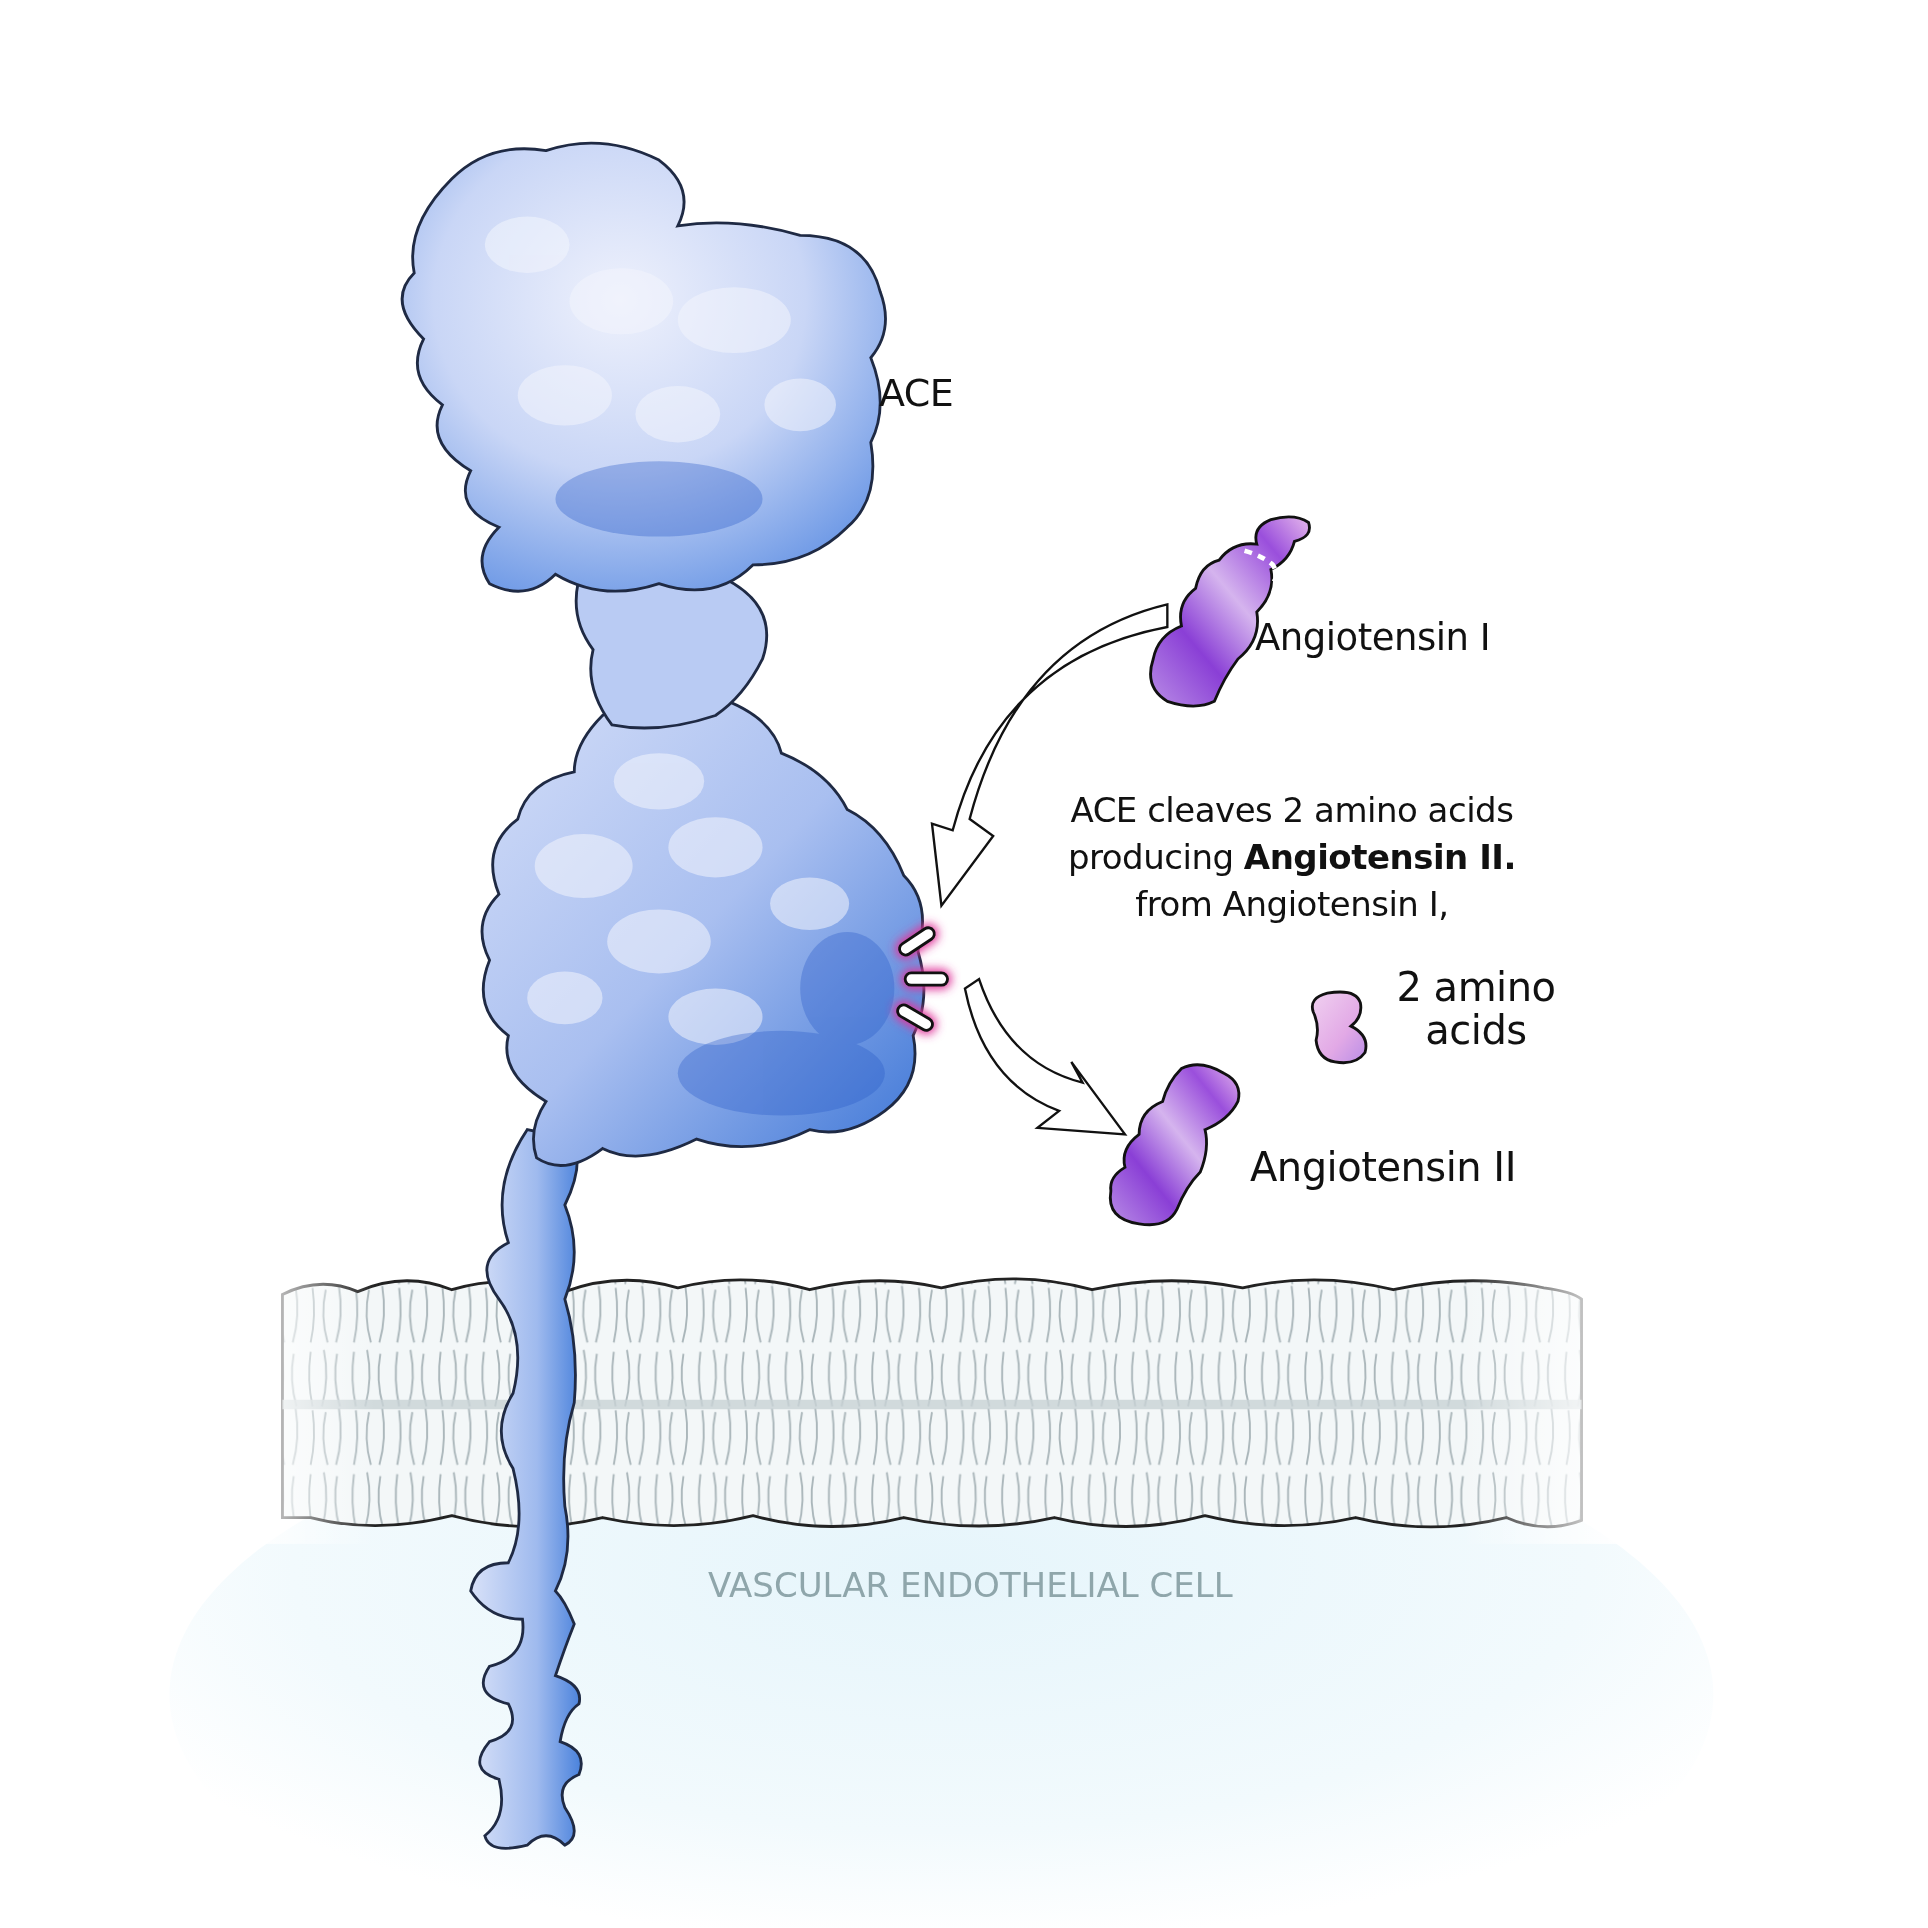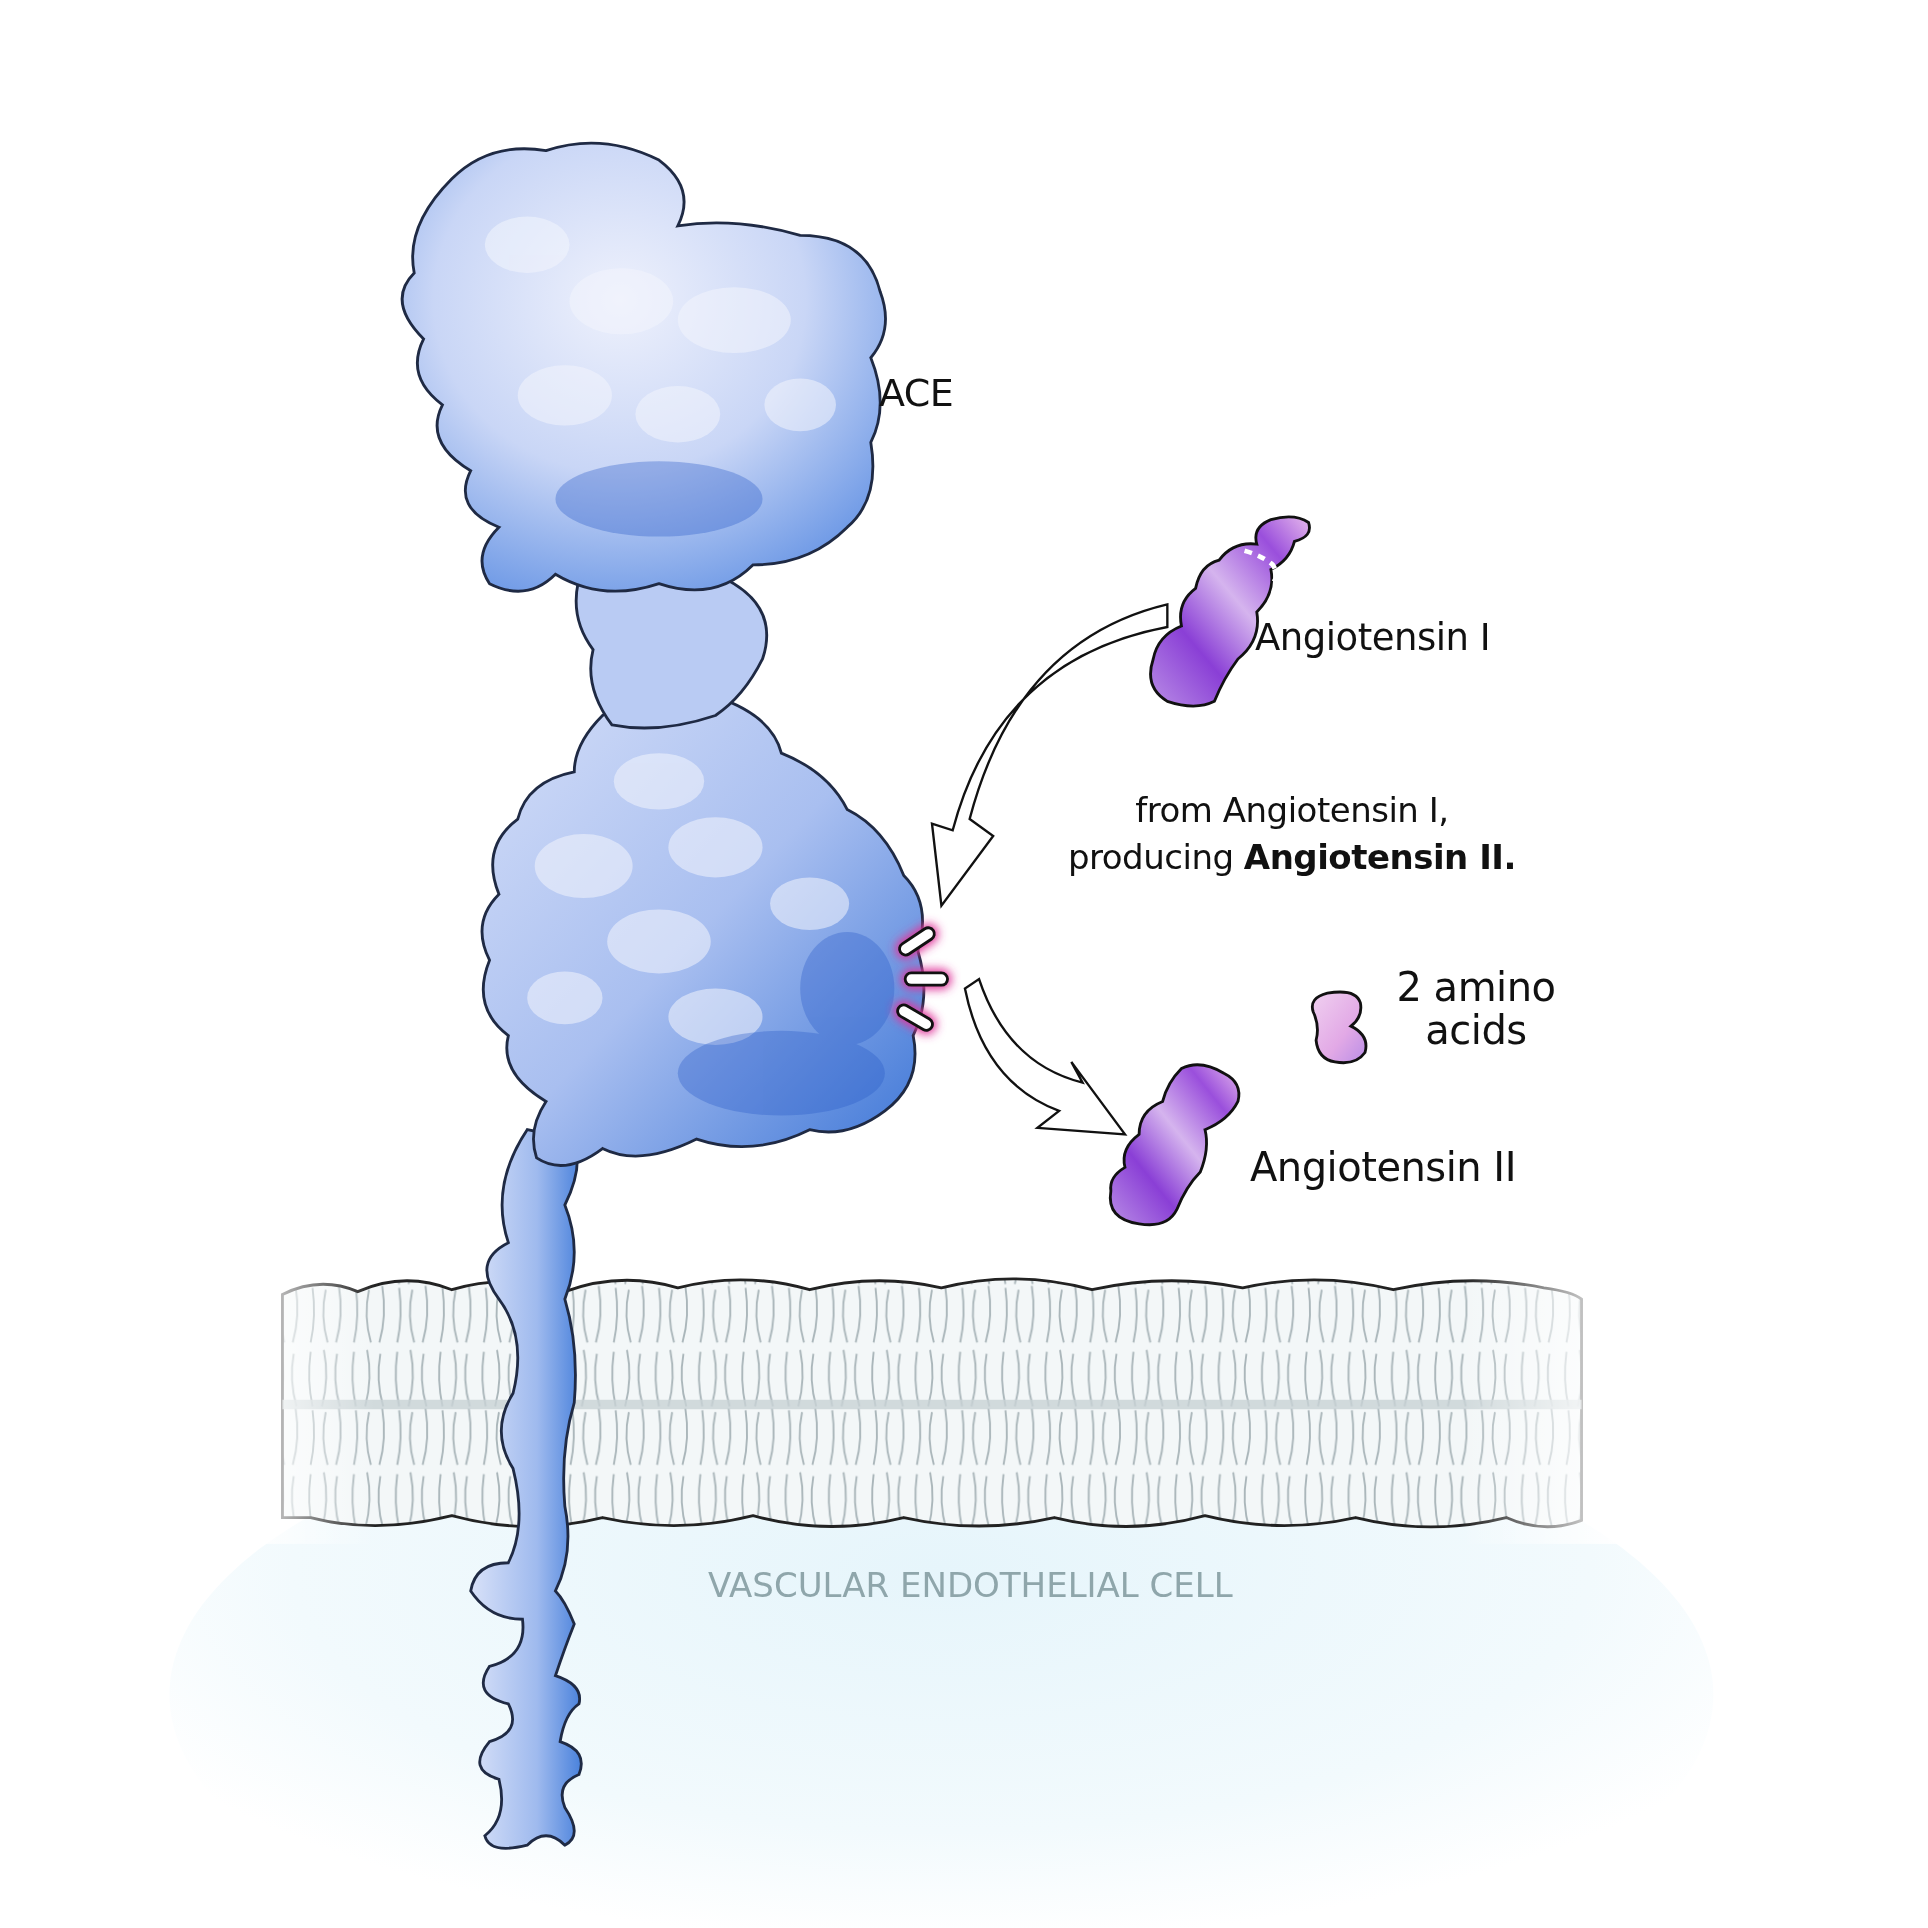--- a/index.html
+++ b/index.html
@@ -149,22 +149,23 @@
   </g>
 
   <g>
     <path d="M1395 1075 Q1390 1060 1410 1055 Q1440 1050 1445 1065 Q1448 1080 1435 1090 Q1455 1100 1450 1118 Q1440 1132 1418 1128 Q1400 1125 1398 1105 Q1402 1090 1395 1075 Z" fill="url(#aminoGrad)" stroke="#111" stroke-width="3"></path>
   </g>
 </svg>
 
 <div class="lbl ace-lbl">ACE</div>
 <div class="lbl ang1-lbl">Angiotensin I</div>
 <div class="lbl caption">
+  <div>ACE cleaves 2 amino acids</div>
+  <div><span>producing </span><b>Angiotensin II.</b></div>
   <div>from Angiotensin I,</div>
-  <div><span>producing </span><b>Angiotensin II.</b></div>
 </div>
 <div class="lbl amino-lbl">
   <div>2 amino</div>
   <div>acids</div>
 </div>
 <div class="lbl ang2-lbl">Angiotensin II</div>
 <div class="lbl cell-lbl">VASCULAR ENDOTHELIAL CELL</div>
 
 
 </body></html>

